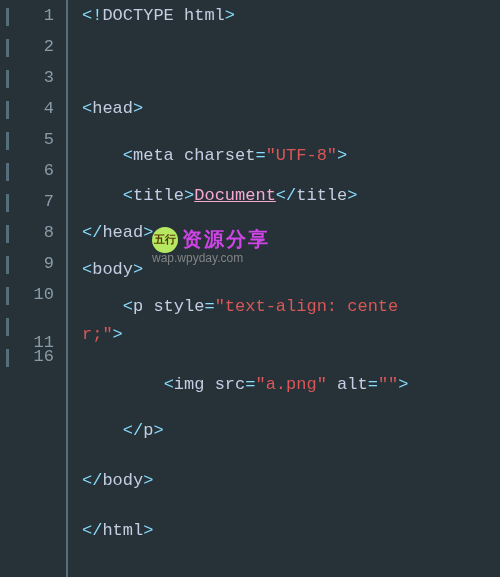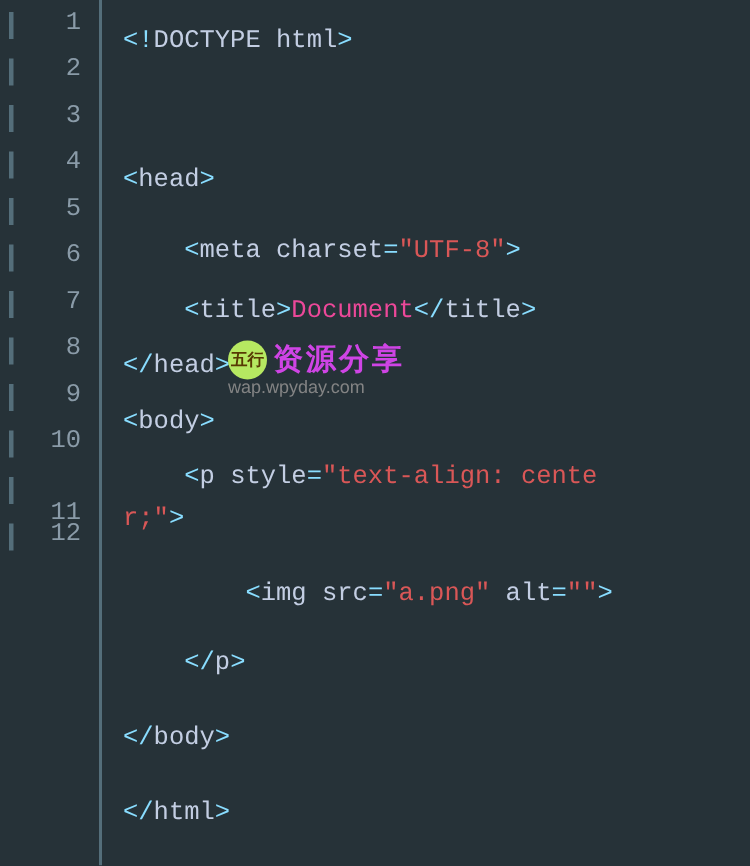--- a/index.html
+++ b/index.html
@@ -36,34 +36,33 @@
     position: absolute;
     left: 6px;
     width: 3px;
     height: 18px;
     background: #546e7a;
   }
   .code-area {
     flex: 1;
     padding: 0 0 12px 14px;
     position: relative;
-    margin-top: 12px;
   }
   .code-line {
     position: absolute;
     left: 14px;
     right: 4px;
     white-space: pre;
     color: #c3cee3;
   }
   .tok-punct { color: #89ddff; }
   .tok-tag   { color: #c3cee3; }
   .tok-attr  { color: #c3cee3; }
   .tok-str   { color: #d95757; }
-  .tok-text  { color: #ec4899; }
+  .tok-text  { color: #f9a8d4; text-decoration: underline; }
 
   .watermark {
     position: absolute;
     left: 152px;
     top: 226px;
     display: flex;
     flex-direction: column;
     align-items: flex-start;
     opacity: 0.95;
     pointer-events: none;
@@ -109,21 +108,21 @@
     <div class="line-number" style="top: 37px;">2</div>
     <div class="line-number" style="top: 68px;">3</div>
     <div class="line-number" style="top: 99px;">4</div>
     <div class="line-number" style="top: 130px;">5</div>
     <div class="line-number" style="top: 161px;">6</div>
     <div class="line-number" style="top: 192px;">7</div>
     <div class="line-number" style="top: 223px;">8</div>
     <div class="line-number" style="top: 254px;">9</div>
     <div class="line-number" style="top: 285px; text-align: center;">10</div>
     <div class="line-number" style="top: 333px;">11</div>
-    <div class="line-number" style="top: 347px;">12</div>
+    <div class="line-number" style="top: 347px;">16</div>
     <div class="fold-mark" style="top: 8px;"></div>
     <div class="fold-mark" style="top: 39px;"></div>
     <div class="fold-mark" style="top: 70px;"></div>
     <div class="fold-mark" style="top: 101px;"></div>
     <div class="fold-mark" style="top: 132px;"></div>
     <div class="fold-mark" style="top: 163px;"></div>
     <div class="fold-mark" style="top: 194px;"></div>
     <div class="fold-mark" style="top: 225px;"></div>
     <div class="fold-mark" style="top: 256px;"></div>
     <div class="fold-mark" style="top: 287px;"></div>

